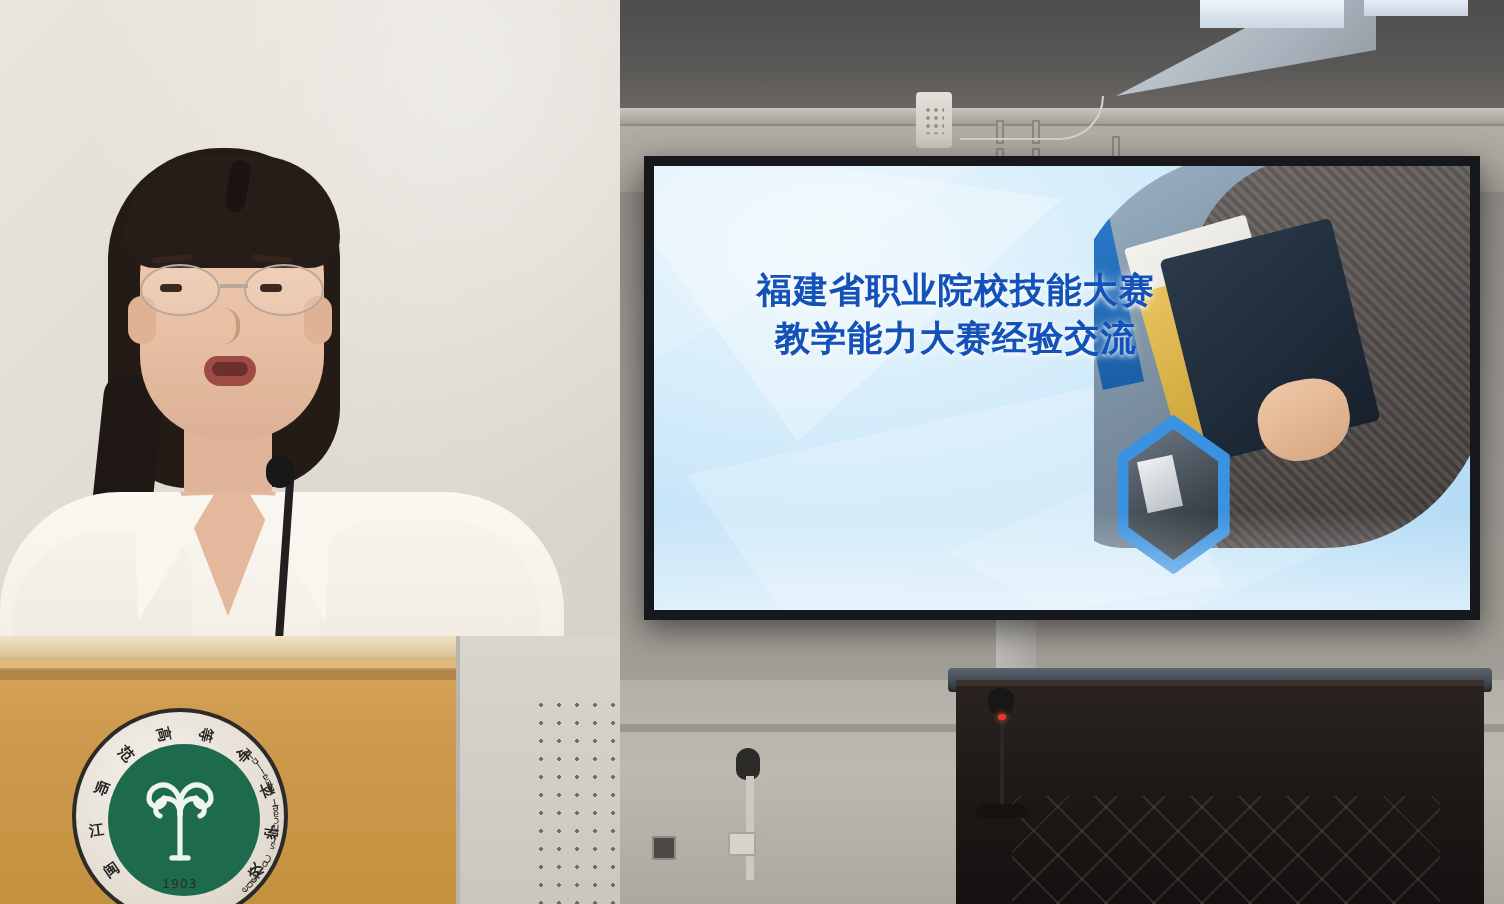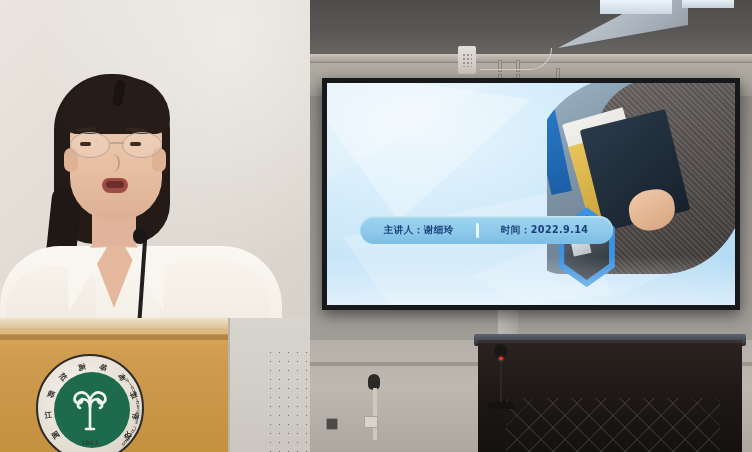--- a/index.html
+++ b/index.html
@@ -591,26 +591,25 @@
           </div>
           <div class="hex-inset">
             <div class="hex-inset-in">
               <div class="hex-book"></div>
             </div>
           </div>
         </div>
 
         <div class="slide-reflection"></div>
 
-
-        <div class="slide-pill">
-          <span class="pill-item">主讲人：谢细玲</span>
-          <span class="pill-div"></span>
-          <span class="pill-item">时间：2022.9.14</span>
+        <div class="slide-title">
+          <span>福建省职业院校技能大赛</span>
+          <span class="l2">教学能力大赛经验交流</span>
         </div>
+
       </div>
     </div>
 
     <div class="speaker-small-right"></div>
     <div class="conduit"></div>
     <div class="outlet"></div>
     <div class="outlet2"></div>
     <div class="outlet3"></div>
 
     <div class="lectern-top"></div>

